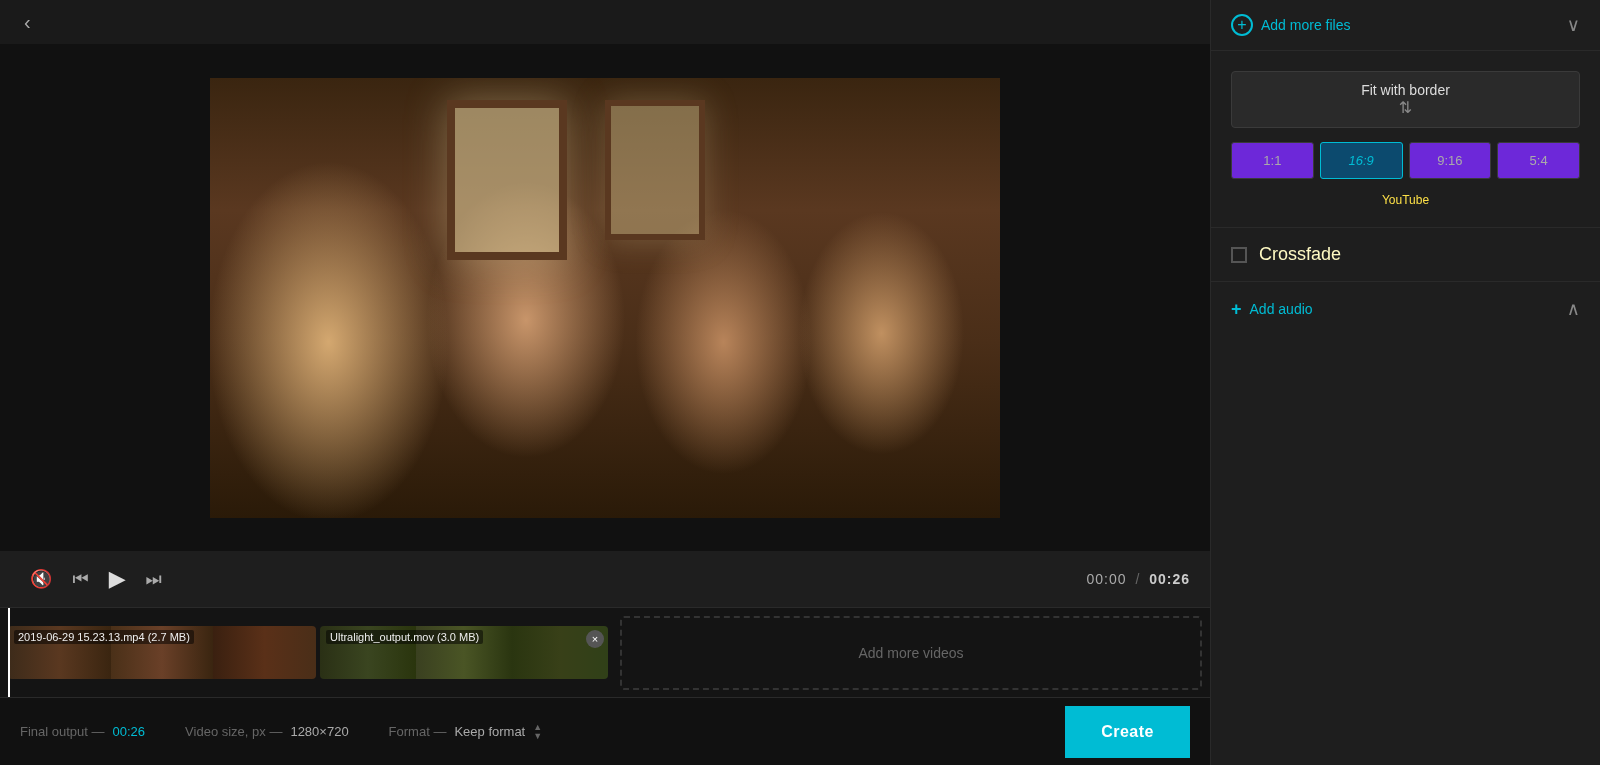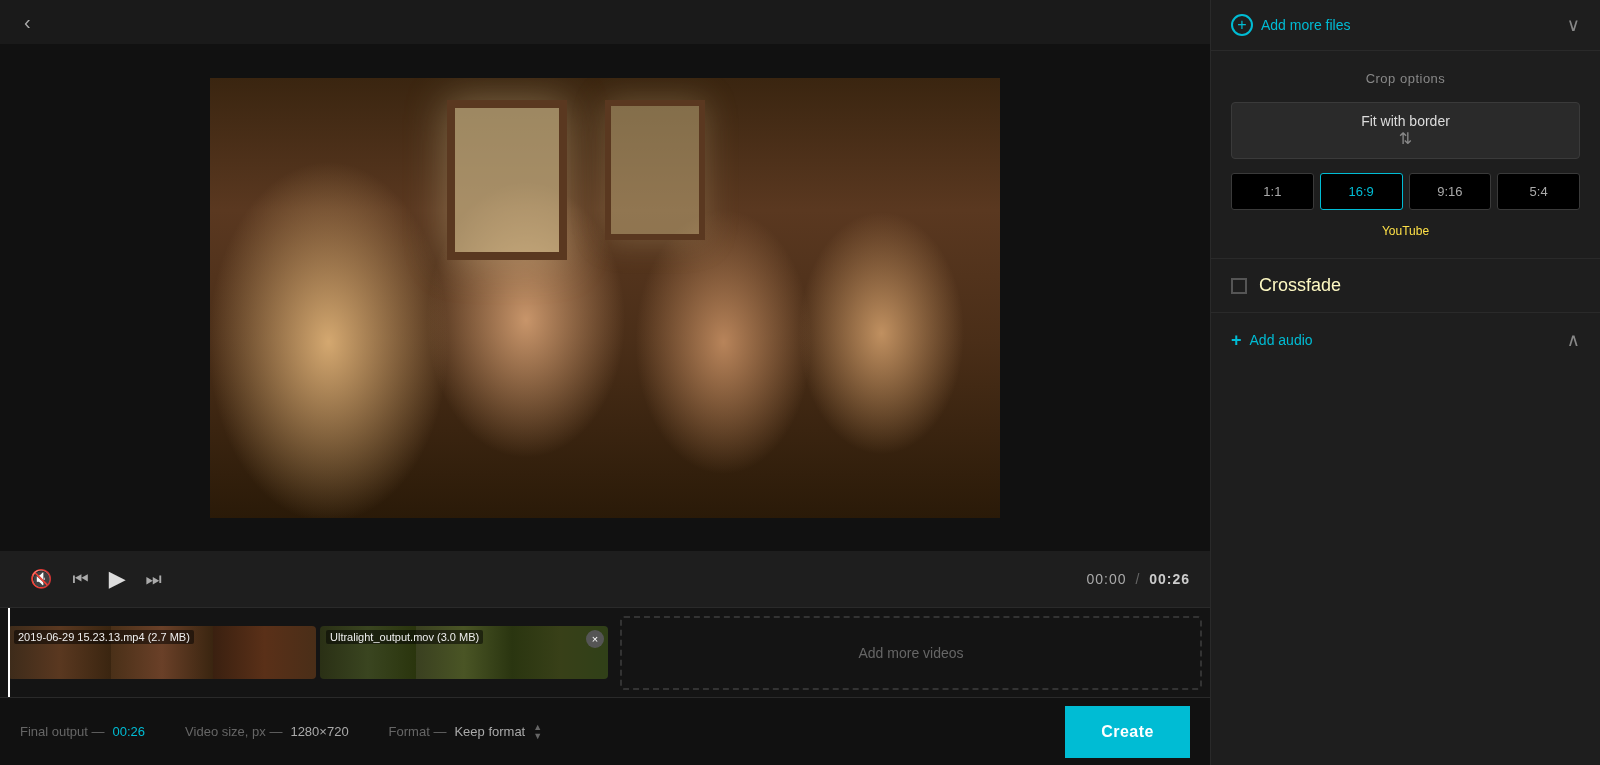--- a/index.html
+++ b/index.html
@@ -361,33 +361,34 @@
 
     .ratio-buttons {
       display: flex;
       gap: 6px;
       margin-bottom: 14px;
     }
 
     .ratio-btn {
       flex: 1;
       padding: 10px 4px;
-      background: #000000;
+      background: #6d28d9;
       border: 1px solid #3a3a3a;
       color: #aaa;
       font-size: 13px;
       text-align: center;
       cursor: pointer;
       border-radius: 3px;
     }
 
     .ratio-btn.active {
       border-color: #00bcd4;
       color: #00bcd4;
-      background: #000000;
+      background: #0c4a6e;
+      font-style: italic;
     }
 
     .platform-label {
       text-align: center;
       font-size: 12px;
       color: #fde047;
     }
 
     
     .crossfade-section {
@@ -553,21 +554,20 @@
 
     <div class="add-files-header">
       <button class="add-files-btn">
         <span class="plus-circle">+</span>
         <span>Add more files</span>
       </button>
       <button class="collapse-btn">∨</button>
     </div>
 
     <div class="crop-section">
-      <div class="section-title">Crop options</div>
       <div class="crop-dropdown">
         <span>Fit with border</span>
         <span class="arrows">⇅</span>
       </div>
       <div class="ratio-buttons">
         <button class="ratio-btn">1:1</button>
         <button class="ratio-btn active">16:9</button>
         <button class="ratio-btn">9:16</button>
         <button class="ratio-btn">5:4</button>
       </div>

